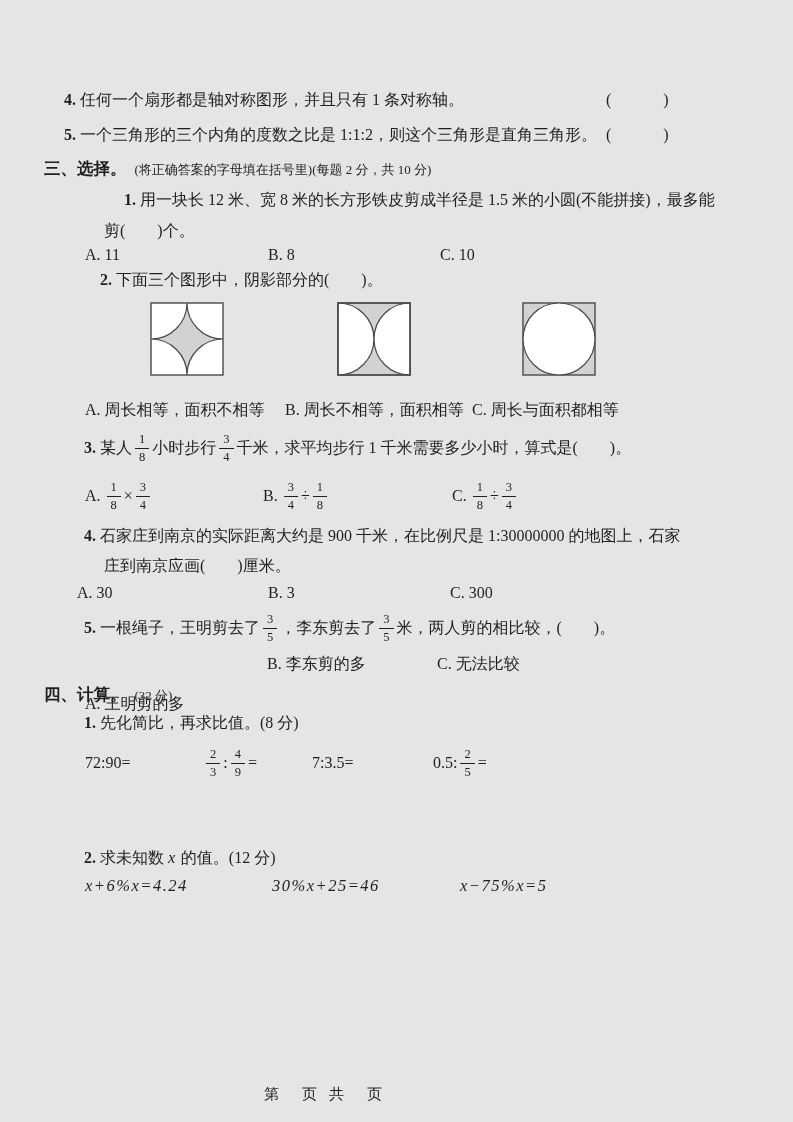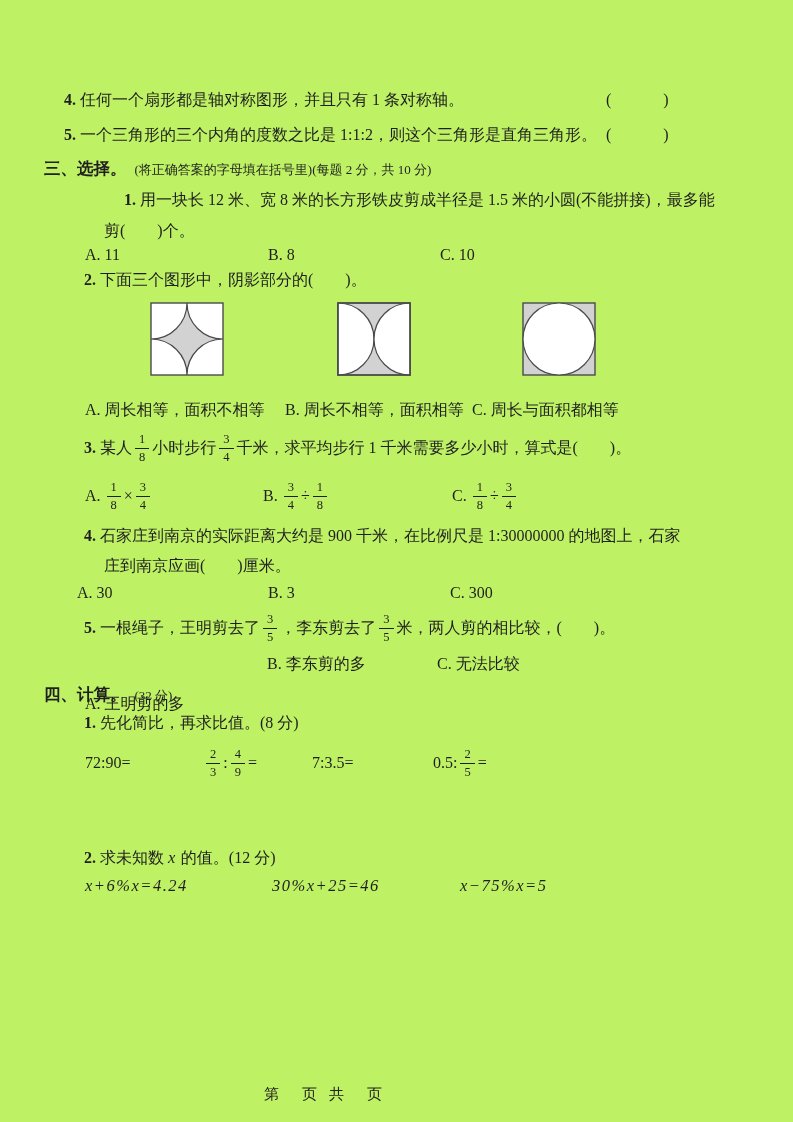--- a/index.html
+++ b/index.html
@@ -1,17 +1,17 @@
 <!DOCTYPE html>
 <html><head>
 <meta charset="utf-8">
 <style>
   html,body { margin:0; padding:0; background:#ffffff; }
   .page {
-    position:relative; width:793px; height:1122px; background:#bef264;
+    position:relative; width:793px; height:1122px; background:#e5e5e5;
     font-family:"Liberation Serif","DejaVu Serif",serif;
     font-size:16px; color:#1f1f1f; overflow:hidden;
   }
   .abs { position:absolute; white-space:nowrap; }
   .num { font-weight:bold; margin-right:4px; }
   .sec-title { font-weight:bold; font-size:16.5px; }
   .sec-note { font-size:13px; margin-left:8px; }
   .flexline { display:flex; align-items:center; }
   .frac { display:inline-flex; flex-direction:column; align-items:center; line-height:1; font-size:12.5px; margin:0 3px; vertical-align:middle; }
   .frac .fn { padding:0 4px 2px; }
@@ -44,21 +44,21 @@
   </div>
 
   <div class="abs" style="left:84px; top:190px;margin-left:40px;">
     <span class="num">1.</span><span>用一块长 12 米、宽 8 米的长方形铁皮剪成半径是 1.5 米的小圆(不能拼接)，最多能</span>
   </div>
   <div class="abs" style="left:104px; top:221px;">剪(　　)个。</div>
   <div class="abs" style="left:85px; top:246px;">A. 11</div>
   <div class="abs" style="left:268px; top:246px;">B. 8</div>
   <div class="abs" style="left:440px; top:246px;">C. 10</div>
 
-  <div class="abs" style="left:84px; top:270px;">
+  <div class="abs" style="left:100px; top:270px;">
     <span class="num">2.</span><span>下面三个图形中，阴影部分的(　　)。</span>
   </div>
 
   <div class="abs figure-box" style="left:150px; top:302px;">
     <svg width="74" height="74" viewBox="0 0 74 74">
       <rect x="1" y="1" width="72" height="72" fill="#ffffff" stroke="#4a4a4a" stroke-width="1.4"></rect>
       <path d="M37,1 A36,36 0 0 0 73,37 A36,36 0 0 0 37,73 A36,36 0 0 0 1,37 A36,36 0 0 0 37,1 Z" fill="#d2d2d2" stroke="#4a4a4a" stroke-width="1.2"></path>
     </svg>
   </div>
   <div class="abs figure-box" style="left:337px; top:302px;">

